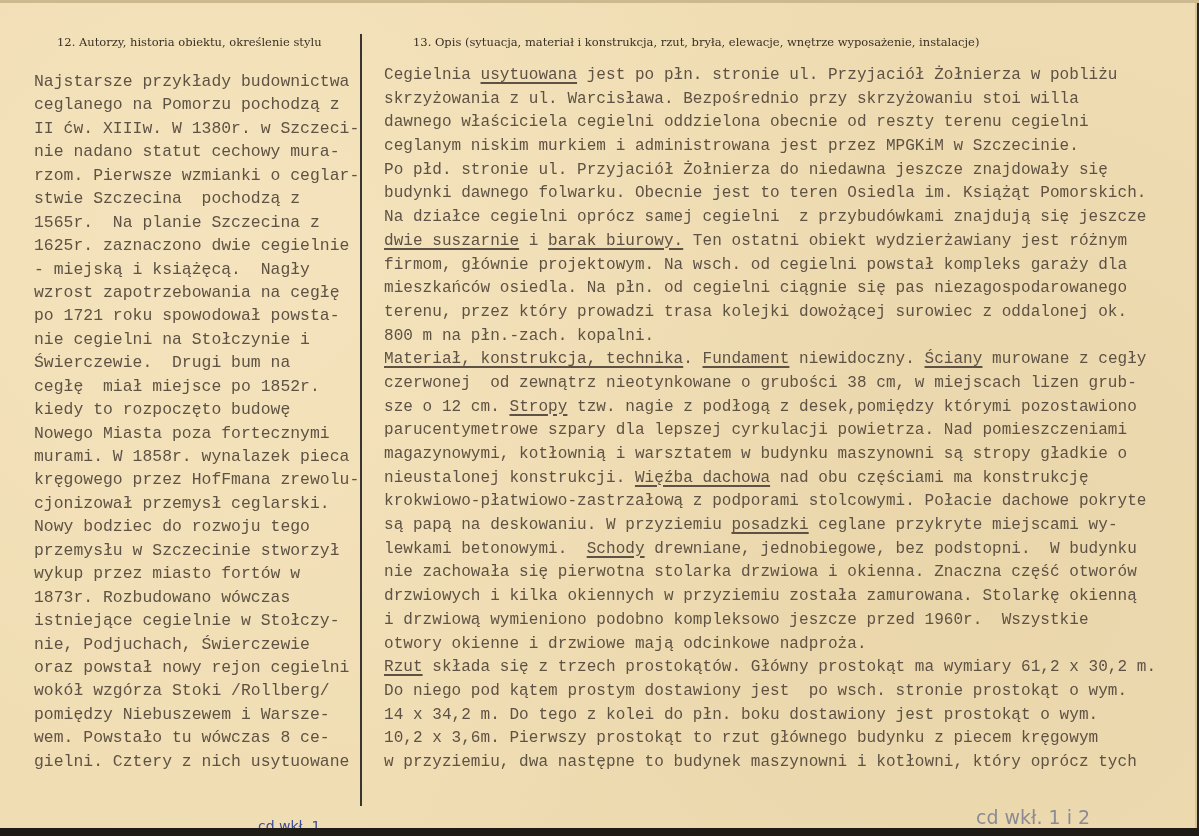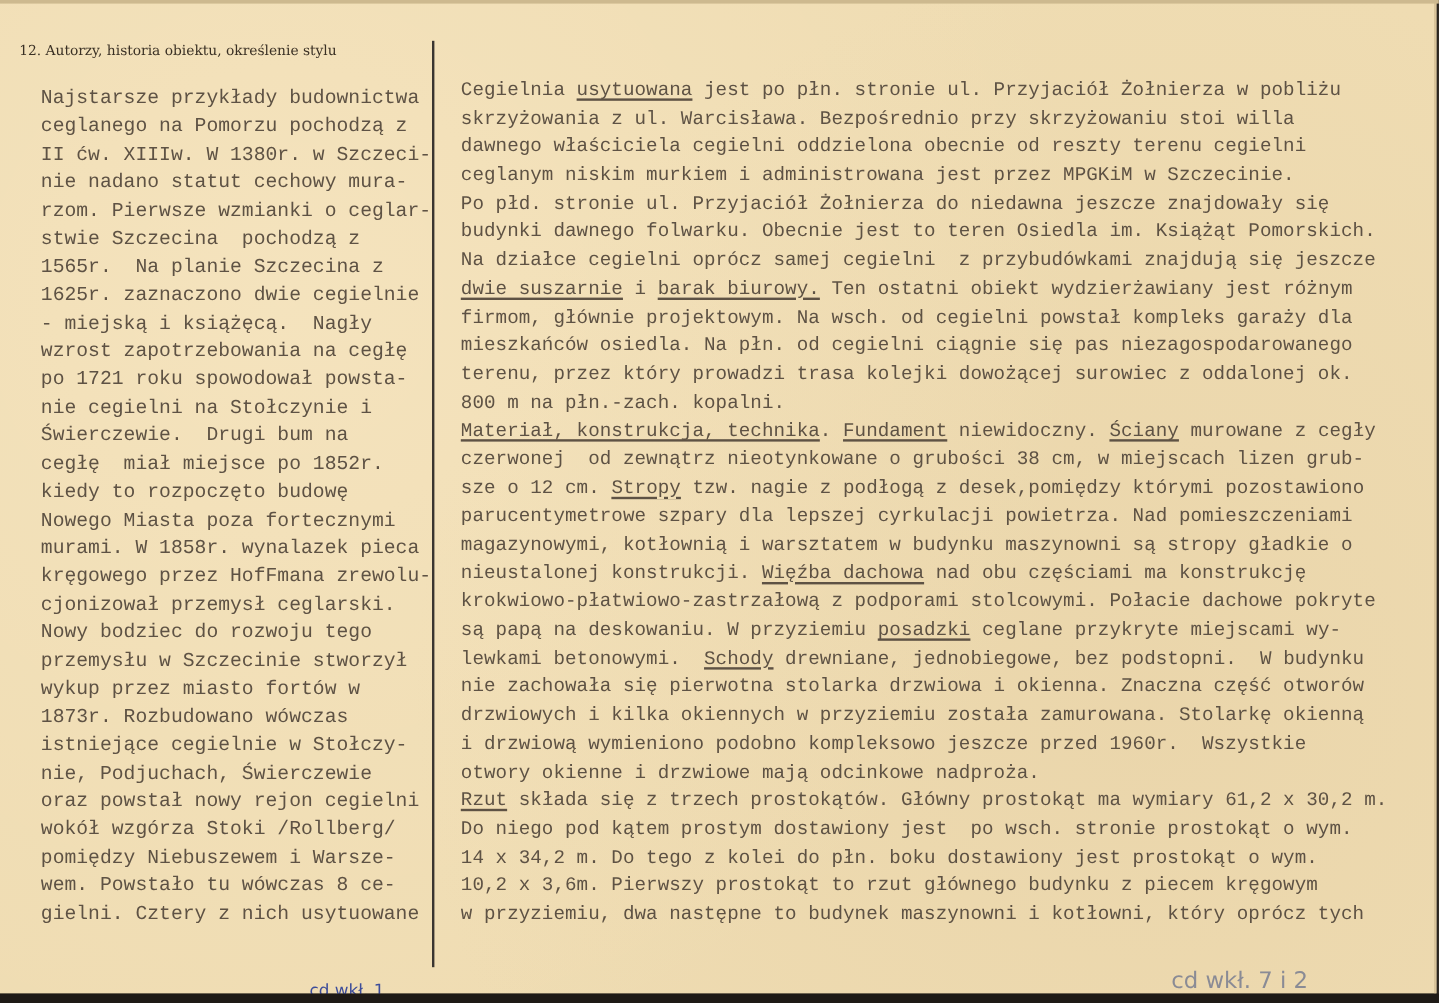--- a/index.html
+++ b/index.html
@@ -37,20 +37,21 @@
       height: 772px;
       background: #3a3530;
     }
     .col-header {
       position: absolute;
       font-family: "DejaVu Serif", "Liberation Serif", serif;
       font-size: 11.5px;
       color: #3a3024;
       white-space: nowrap;
       top: 35px;
+      margin-left: 41px;
     }
     .col-header.left { left: 16px; }
     .col-header.right { left: 372px; }
     .typed {
       position: absolute;
       font-family: "Liberation Mono", "DejaVu Sans Mono", monospace;
       color: #5e5244;
       white-space: pre;
       margin: 12px;
     }
@@ -82,22 +83,23 @@
     .hand.left { left: 258px; top: 818px; font-size: 14px; color: #3d4d9a; }
     .hand.right { left: 976px; top: 806px; font-size: 19px; color: #8a8b95; }
   </style>
 </head>
 <body>
 
 <div class="sheet">
   <div class="top-edge"></div>
 
   <div class="col-header left">12.  Autorzy, historia obiektu, określenie stylu</div>
+  <div class="col-header right">13.  Opis (sytuacja, materiał i konstrukcja, rzut, bryła, elewacje, wnętrze wyposażenie, instalacje)</div>
 
   <div class="divider"></div>
 
   <div class="typed left" id="left-text"><span class="line">Najstarsze przykłady budownictwa</span><span class="line">ceglanego na Pomorzu pochodzą z</span><span class="line">II ćw. XIIIw. W 1380r. w Szczeci-</span><span class="line">nie nadano statut cechowy mura-</span><span class="line">rzom. Pierwsze wzmianki o ceglar-</span><span class="line">stwie Szczecina  pochodzą z</span><span class="line">1565r.  Na planie Szczecina z</span><span class="line">1625r. zaznaczono dwie cegielnie</span><span class="line">- miejską i książęcą.  Nagły</span><span class="line">wzrost zapotrzebowania na cegłę</span><span class="line">po 1721 roku spowodował powsta-</span><span class="line">nie cegielni na Stołczynie i</span><span class="line">Świerczewie.  Drugi bum na</span><span class="line">cegłę  miał miejsce po 1852r.</span><span class="line">kiedy to rozpoczęto budowę</span><span class="line">Nowego Miasta poza fortecznymi</span><span class="line">murami. W 1858r. wynalazek pieca</span><span class="line">kręgowego przez HofFmana zrewolu-</span><span class="line">cjonizował przemysł ceglarski.</span><span class="line">Nowy bodziec do rozwoju tego</span><span class="line">przemysłu w Szczecinie stworzył</span><span class="line">wykup przez miasto fortów w</span><span class="line">1873r. Rozbudowano wówczas</span><span class="line">istniejące cegielnie w Stołczy-</span><span class="line">nie, Podjuchach, Świerczewie</span><span class="line">oraz powstał nowy rejon cegielni</span><span class="line">wokół wzgórza Stoki /Rollberg/</span><span class="line">pomiędzy Niebuszewem i Warsze-</span><span class="line">wem. Powstało tu wówczas 8 ce-</span><span class="line">gielni. Cztery z nich usytuowane</span></div>
   <div class="typed right" id="right-text"><span class="line"><span>Cegielnia </span><u>usytuowana</u><span> jest po płn. stronie ul. Przyjaciół Żołnierza w pobliżu</span></span><span class="line"><span>skrzyżowania z ul. Warcisława. Bezpośrednio przy skrzyżowaniu stoi willa</span></span><span class="line"><span>dawnego właściciela cegielni oddzielona obecnie od reszty terenu cegielni</span></span><span class="line"><span>ceglanym niskim murkiem i administrowana jest przez MPGKiM w Szczecinie.</span></span><span class="line"><span>Po płd. stronie ul. Przyjaciół Żołnierza do niedawna jeszcze znajdowały się</span></span><span class="line"><span>budynki dawnego folwarku. Obecnie jest to teren Osiedla im. Książąt Pomorskich.</span></span><span class="line"><span>Na działce cegielni oprócz samej cegielni  z przybudówkami znajdują się jeszcze</span></span><span class="line"><u>dwie suszarnie</u><span> i </span><u>barak biurowy.</u><span> Ten ostatni obiekt wydzierżawiany jest różnym</span></span><span class="line"><span>firmom, głównie projektowym. Na wsch. od cegielni powstał kompleks garaży dla</span></span><span class="line"><span>mieszkańców osiedla. Na płn. od cegielni ciągnie się pas niezagospodarowanego</span></span><span class="line"><span>terenu, przez który prowadzi trasa kolejki dowożącej surowiec z oddalonej ok.</span></span><span class="line"><span>800 m na płn.-zach. kopalni.</span></span><span class="line"><u>Materiał, konstrukcja, technika</u><span>. </span><u>Fundament</u><span> niewidoczny. </span><u>Ściany</u><span> murowane z cegły</span></span><span class="line"><span>czerwonej  od zewnątrz nieotynkowane o grubości 38 cm, w miejscach lizen grub-</span></span><span class="line"><span>sze o 12 cm. </span><u>Stropy</u><span> tzw. nagie z podłogą z desek,pomiędzy którymi pozostawiono</span></span><span class="line"><span>parucentymetrowe szpary dla lepszej cyrkulacji powietrza. Nad pomieszczeniami</span></span><span class="line"><span>magazynowymi, kotłownią i warsztatem w budynku maszynowni są stropy gładkie o</span></span><span class="line"><span>nieustalonej konstrukcji. </span><u>Więźba dachowa</u><span> nad obu częściami ma konstrukcję</span></span><span class="line"><span>krokwiowo-płatwiowo-zastrzałową z podporami stolcowymi. Połacie dachowe pokryte</span></span><span class="line"><span>są papą na deskowaniu. W przyziemiu </span><u>posadzki</u><span> ceglane przykryte miejscami wy-</span></span><span class="line"><span>lewkami betonowymi.  </span><u>Schody</u><span> drewniane, jednobiegowe, bez podstopni.  W budynku</span></span><span class="line"><span>nie zachowała się pierwotna stolarka drzwiowa i okienna. Znaczna część otworów</span></span><span class="line"><span>drzwiowych i kilka okiennych w przyziemiu została zamurowana. Stolarkę okienną</span></span><span class="line"><span>i drzwiową wymieniono podobno kompleksowo jeszcze przed 1960r.  Wszystkie</span></span><span class="line"><span>otwory okienne i drzwiowe mają odcinkowe nadproża.</span></span><span class="line"><u>Rzut</u><span> składa się z trzech prostokątów. Główny prostokąt ma wymiary 61,2 x 30,2 m.</span></span><span class="line"><span>Do niego pod kątem prostym dostawiony jest  po wsch. stronie prostokąt o wym.</span></span><span class="line"><span>14 x 34,2 m. Do tego z kolei do płn. boku dostawiony jest prostokąt o wym.</span></span><span class="line"><span>10,2 x 3,6m. Pierwszy prostokąt to rzut głównego budynku z piecem kręgowym</span></span><span class="line"><span>w przyziemiu, dwa następne to budynek maszynowni i kotłowni, który oprócz tych</span></span></div>
 
   <div class="hand left">cd wkł. 1</div>
-  <div class="hand right">cd wkł. 7 i 2</div>
+  <div class="hand right">cd wkł. 1 i 2</div>
 </div>
 <div class="bottom-edge"></div>
 
 </body></html>

